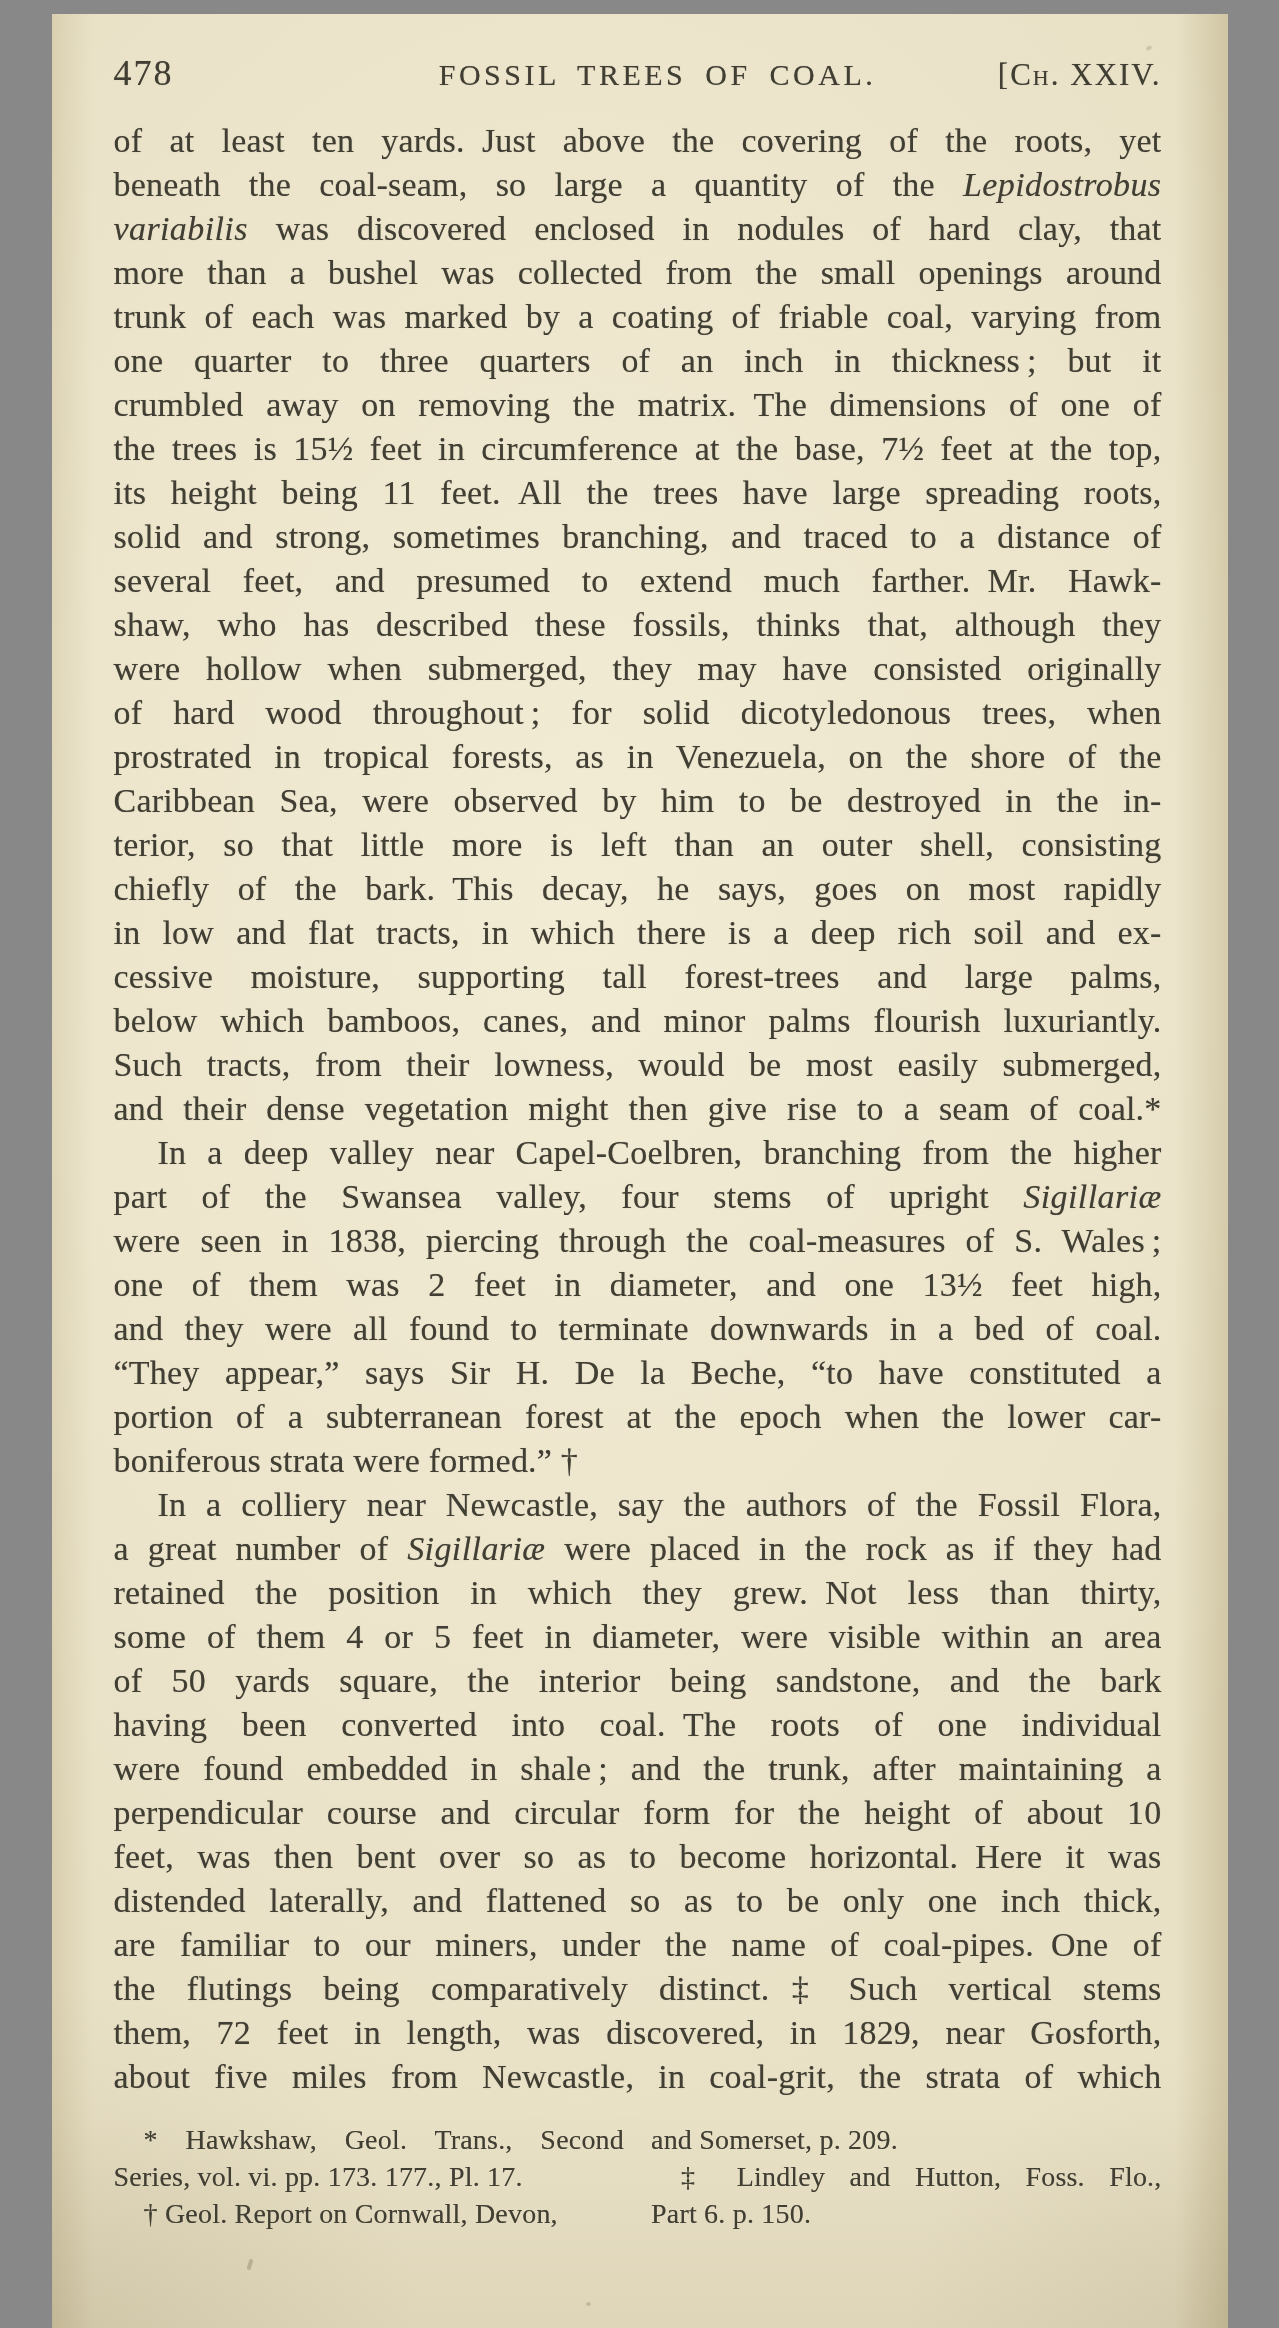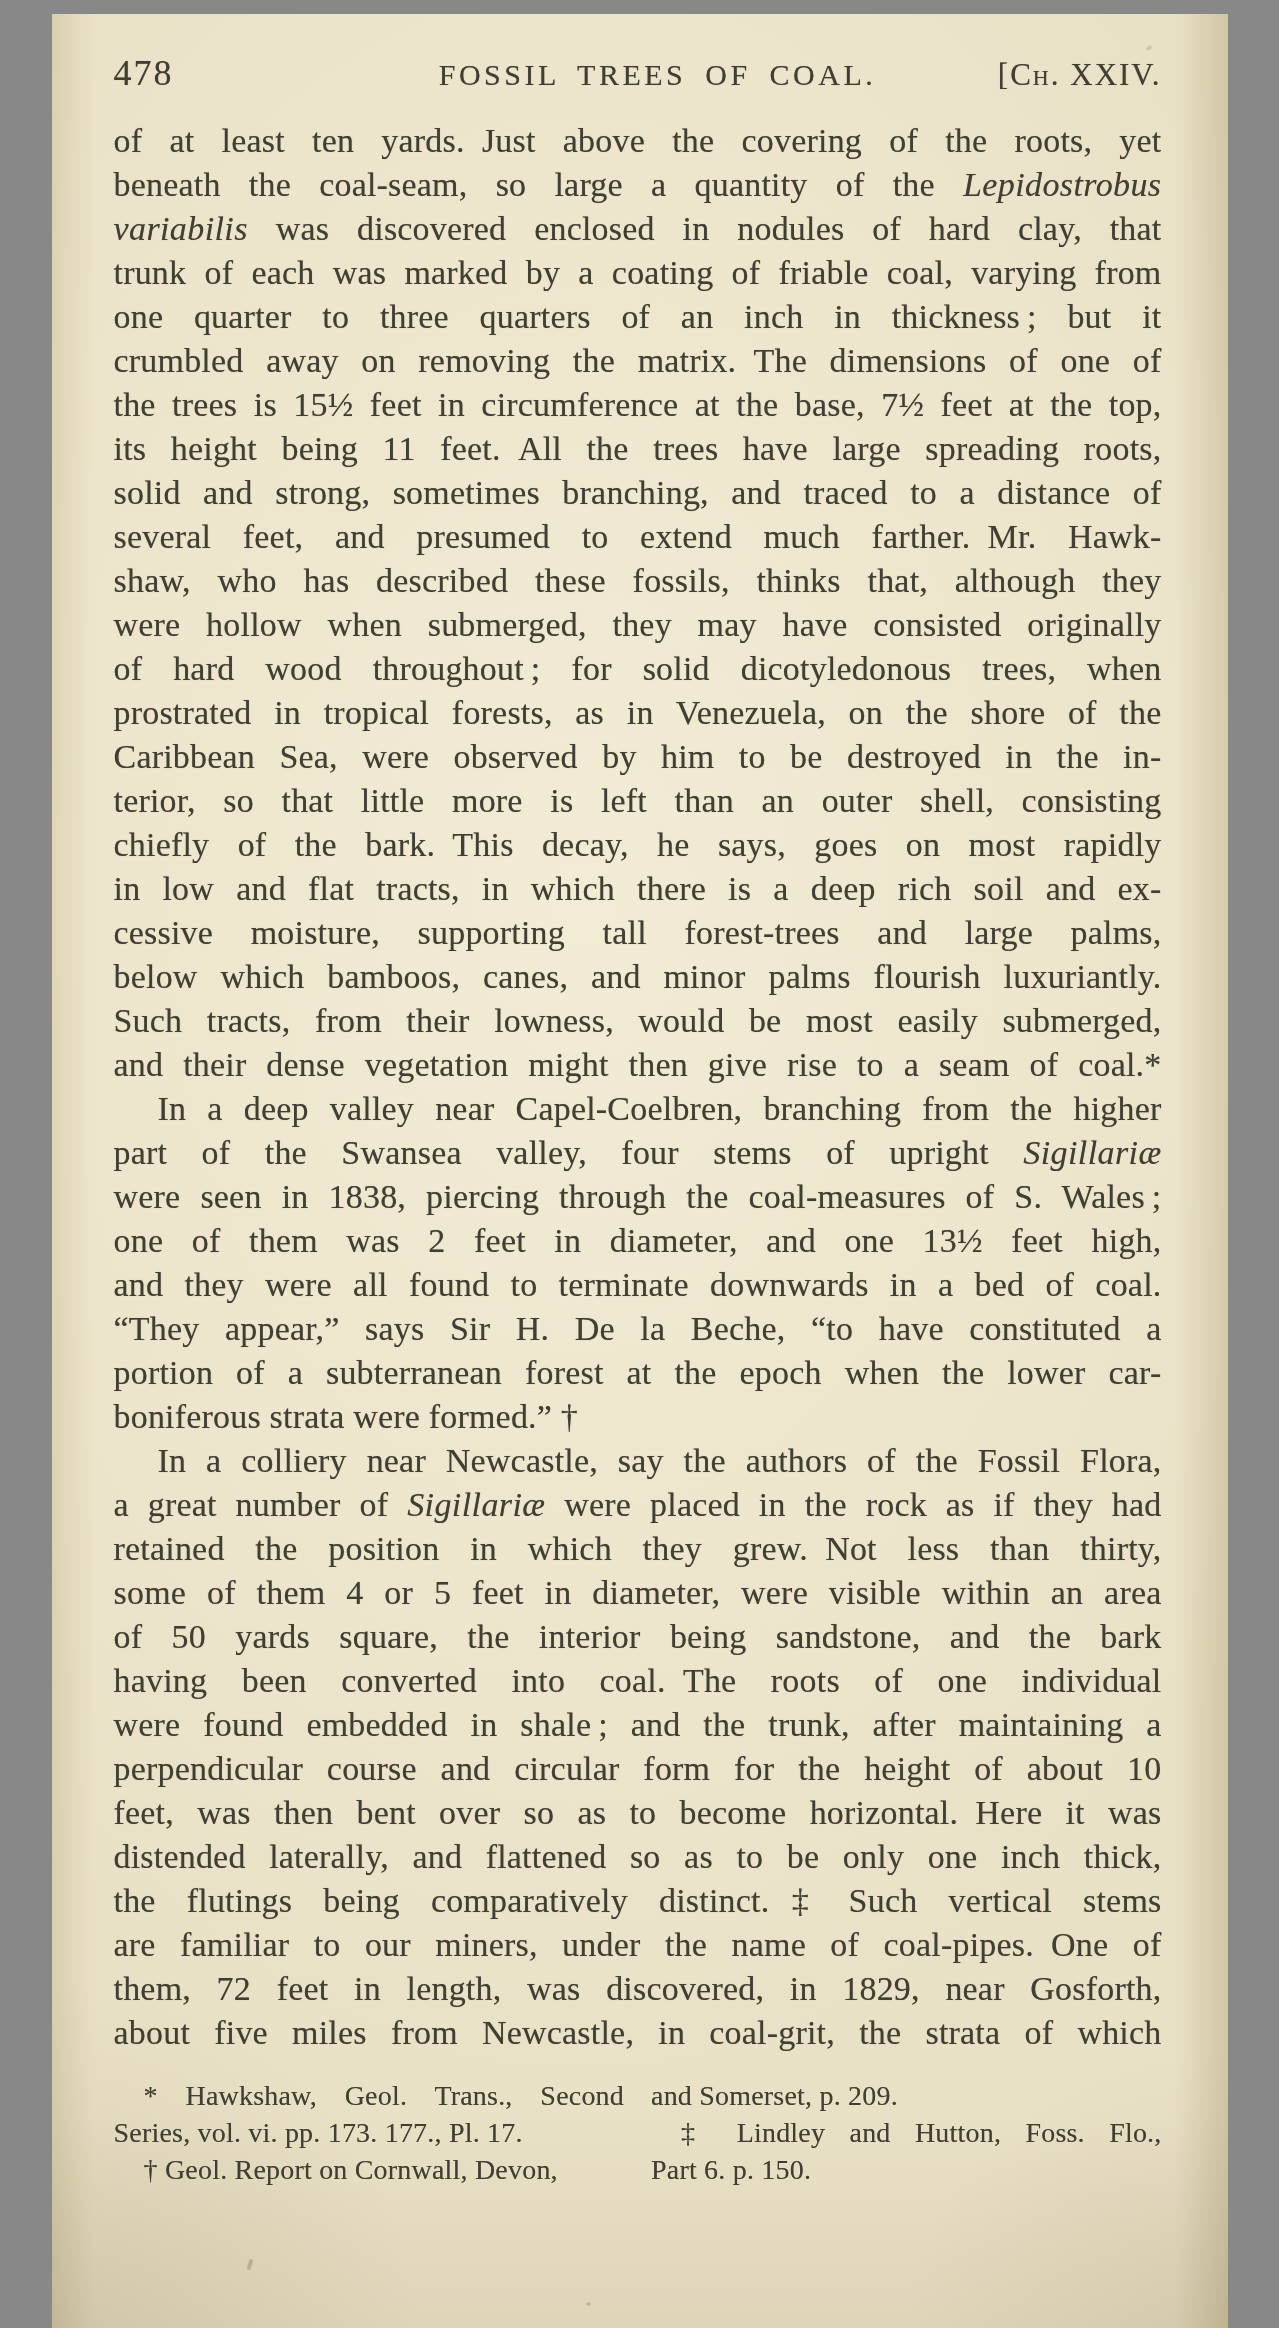--- a/index.html
+++ b/index.html
@@ -112,20 +112,21 @@
     <div class="pg-header">
       <span class="page-number">478</span>
       <span class="running-title">FOSSIL TREES OF COAL.</span>
       <span class="chapter-ref">[Ch. XXIV.</span>
     </div>
 
     <div class="body-text" id="body-text">
         <div class="line">of at least ten yards. Just above the covering of the roots, yet</div>
         <div class="line">beneath the coal-seam, so large a quantity of the <i>Lepidostrobus</i></div>
         <div class="line"><i>variabilis</i> was discovered enclosed in nodules of hard clay, that</div>
+        <div class="line">more than a bushel was collected from the small openings around</div>
         <div class="line">trunk of each was marked by a coating of friable coal, varying from</div>
         <div class="line">one quarter to three quarters of an inch in thickness ; but it</div>
         <div class="line">crumbled away on removing the matrix. The dimensions of one of</div>
         <div class="line">the trees is 15½ feet in circumference at the base, 7½ feet at the top,</div>
         <div class="line">its height being 11 feet. All the trees have large spreading roots,</div>
         <div class="line">solid and strong, sometimes branching, and traced to a distance of</div>
         <div class="line">several feet, and presumed to extend much farther. Mr. Hawk-</div>
         <div class="line">shaw, who has described these fossils, thinks that, although they</div>
         <div class="line">were hollow when submerged, they may have consisted originally</div>
         <div class="line">of hard wood throughout ; for solid dicotyledonous trees, when</div>
@@ -149,22 +150,22 @@
         <div class="line indent">In a colliery near Newcastle, say the authors of the Fossil Flora,</div>
         <div class="line">a great number of <i>Sigillariæ</i> were placed in the rock as if they had</div>
         <div class="line">retained the position in which they grew. Not less than thirty,</div>
         <div class="line">some of them 4 or 5 feet in diameter, were visible within an area</div>
         <div class="line">of 50 yards square, the interior being sandstone, and the bark</div>
         <div class="line">having been converted into coal. The roots of one individual</div>
         <div class="line">were found embedded in shale ; and the trunk, after maintaining a</div>
         <div class="line">perpendicular course and circular form for the height of about 10</div>
         <div class="line">feet, was then bent over so as to become horizontal. Here it was</div>
         <div class="line">distended laterally, and flattened so as to be only one inch thick,</div>
+        <div class="line">are familiar to our miners, under the name of coal-pipes. One of</div>
         <div class="line">the flutings being comparatively distinct.‡ Such vertical stems</div>
-        <div class="line">are familiar to our miners, under the name of coal-pipes. One of</div>
         <div class="line">them, 72 feet in length, was discovered, in 1829, near Gosforth,</div>
         <div class="line">about five miles from Newcastle, in coal-grit, the strata of which</div>
       </div>
 
     <div class="footnotes" id="footnotes">
         <div class="fncol">
           <div class="fnline indent-fn justify-fn">* Hawkshaw, Geol. Trans., Second</div>
           <div class="fnline">Series, vol. vi. pp. 173. 177., Pl. 17.</div>
           <div class="fnline indent-fn">† Geol. Report on Cornwall, Devon,</div>
         </div>

